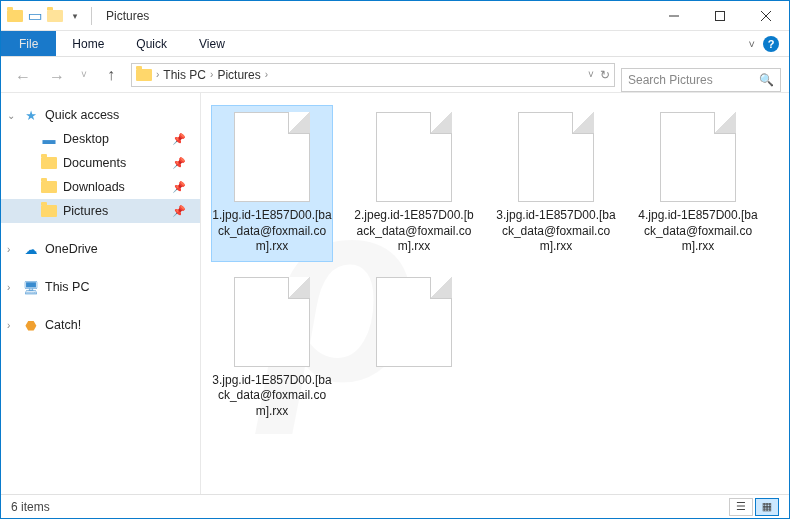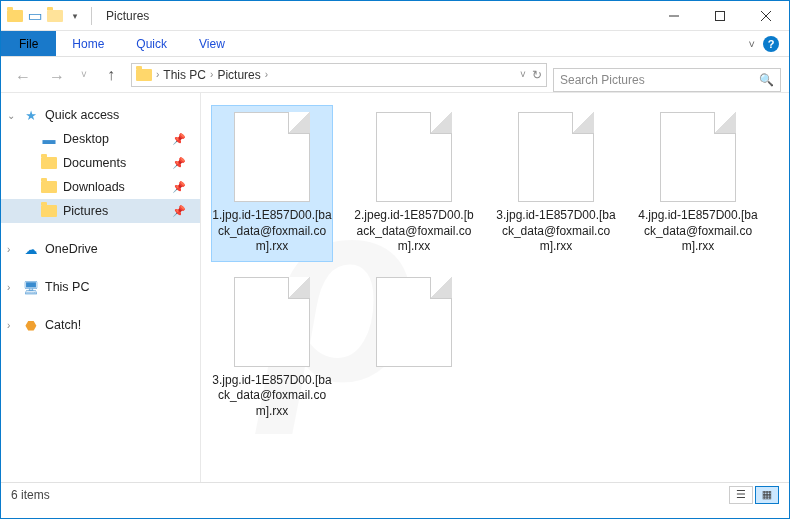--- a/index.html
+++ b/index.html
@@ -9,34 +9,34 @@
 .titlebar { height:30px; background:#fff; display:flex; align-items:center; border-bottom:1px solid #e5e5e5; }
 .titlebar .tb-left { display:flex; align-items:center; gap:4px; padding-left:6px; }
 .titlebar .tb-icon { width:16px; height:16px; display:flex; align-items:center; justify-content:center; }
 .titlebar .divider { width:1px; height:18px; background:#ccc; margin:0 4px; }
 .titlebar .title-text { font-size:12px; color:#333; margin-left:6px; }
 .titlebar .tb-right { margin-left:auto; display:flex; }
 .tb-btn { width:46px; height:30px; display:flex; align-items:center; justify-content:center; }
 
 
 .ribbon { height:26px; display:flex; align-items:stretch; border-bottom:1px solid #e1e1e1; }
-.file-btn { background:#1979ca; color:#000000; font-size:12px; padding:0 18px; display:flex; align-items:center; }
-.rtab { font-size:12px; color:#1d4ed8; padding:0 16px; display:flex; align-items:center; }
+.file-btn { background:#1979ca; color:#e5e5e5; font-size:12px; padding:0 18px; display:flex; align-items:center; }
+.rtab { font-size:12px; color:#0f172a; padding:0 16px; display:flex; align-items:center; }
 .ribbon-right { margin-left:auto; display:flex; align-items:center; gap:8px; padding-right:10px; }
 .help-icon { width:16px; height:16px; border-radius:50%; background:#0a7bcc; color:#fff; font-size:11px; display:flex; align-items:center; justify-content:center; font-weight:bold; }
 
 
 .addrrow { height:36px; display:flex; align-items:center; padding:0 8px; gap:6px; border-bottom:1px solid #e8e8e8; }
 .nav-btn { width:28px; height:28px; display:flex; align-items:center; justify-content:center; color:#aaa; font-size:16px; }
 .nav-btn.enabled { color:#555; }
 .addrbar { flex:1; height:24px; border:1px solid #ccc; display:flex; align-items:center; padding:0 4px; font-size:12px; color:#333; gap:4px; }
 .crumb { display:flex; align-items:center; gap:4px; }
 .crumb-sep { color:#888; font-size:10px; }
 .addrbar-right { margin-left:auto; display:flex; align-items:center; gap:6px; color:#888; }
-.searchbox { width:228px; height:24px; border:1px solid #ccc; display:flex; align-items:center; padding:0 6px; font-size:12px; color:#888;margin-top:10px; }
+.searchbox { width:160px; height:24px; border:1px solid #ccc; display:flex; align-items:center; padding:0 6px; font-size:12px; color:#888;margin-top:10px; }
 
 
 .body { display:flex; height:calc(100% - 30px - 26px - 36px - 24px); }
 .sidebar { width:200px; border-right:1px solid #e8e8e8; padding:10px 0; font-size:12.5px; color:#222; overflow:hidden; }
 .sb-group { margin-bottom:14px; }
 .sb-item { display:flex; align-items:center; padding:4px 0 4px 22px; gap:6px; position:relative; }
 .sb-item.lvl1 { padding-left:40px; }
 .sb-item.selected { background:#d8e6f2; }
 .sb-item .pin { position:absolute; right:14px; color:#888; font-size:11px; }
 .sb-icon { width:16px; height:16px; display:flex; align-items:center; justify-content:center; font-size:13px; }
@@ -46,21 +46,21 @@
 .content { flex:1; padding:12px 10px; overflow:auto; }
 .files { display:flex; flex-wrap:wrap; gap:8px 20px; align-content:flex-start; }
 .file { width:122px; display:flex; flex-direction:column; align-items:center; padding:6px 8px; border:1px solid transparent; }
 .file.selected { background:#cce8ff; border:1px solid #99d1ff; }
 .file-thumb { width:76px; height:90px; position:relative; margin-bottom:6px; }
 .file-thumb .page { position:absolute; inset:0; background:#fff; border:1px solid #ccc; }
 .file-thumb .fold { position:absolute; top:0; right:0; width:22px; height:22px; background:linear-gradient(135deg,#fff 0%,#fff 48%,#ddd 49%,#ddd 100%); border-left:1px solid #ccc; border-bottom:1px solid #ccc; }
 .file-name { font-size:12px; color:#222; text-align:center; line-height:1.3; word-break:break-all; width:122px; }
 
 
-.status { position:absolute; bottom:12px; left:0; right:0; height:24px; border-top:1px solid #e1e1e1; display:flex; align-items:center; padding:0 10px; font-size:12px; color:#444; background:#fff; }
+.status { position:absolute; bottom:0; left:0; right:0; height:24px; border-top:1px solid #e1e1e1; display:flex; align-items:center; padding:0 10px; font-size:12px; color:#444; background:#fff; }
 .status-right { margin-left:auto; display:flex; gap:2px; }
 .view-btn { width:24px; height:18px; border:1px solid #ccc; display:flex; align-items:center; justify-content:center; font-size:11px; }
 .view-btn.active { background:#cce8ff; border-color:#0a7bcc; }
 
 
 .folder-icon { width:16px; height:12px; background:#ffd76b; border-radius:1px; position:relative; }
 .folder-icon::before { content:""; position:absolute; top:-3px; left:0; width:6px; height:3px; background:#ffd76b; border-radius:1px 1px 0 0; }
 
 
 .watermark { position:absolute; top:140px; left:260px; font-size:260px; font-weight:700; color:rgba(0,0,0,0.03); font-style:italic; letter-spacing:-20px; pointer-events:none; z-index:0; }

